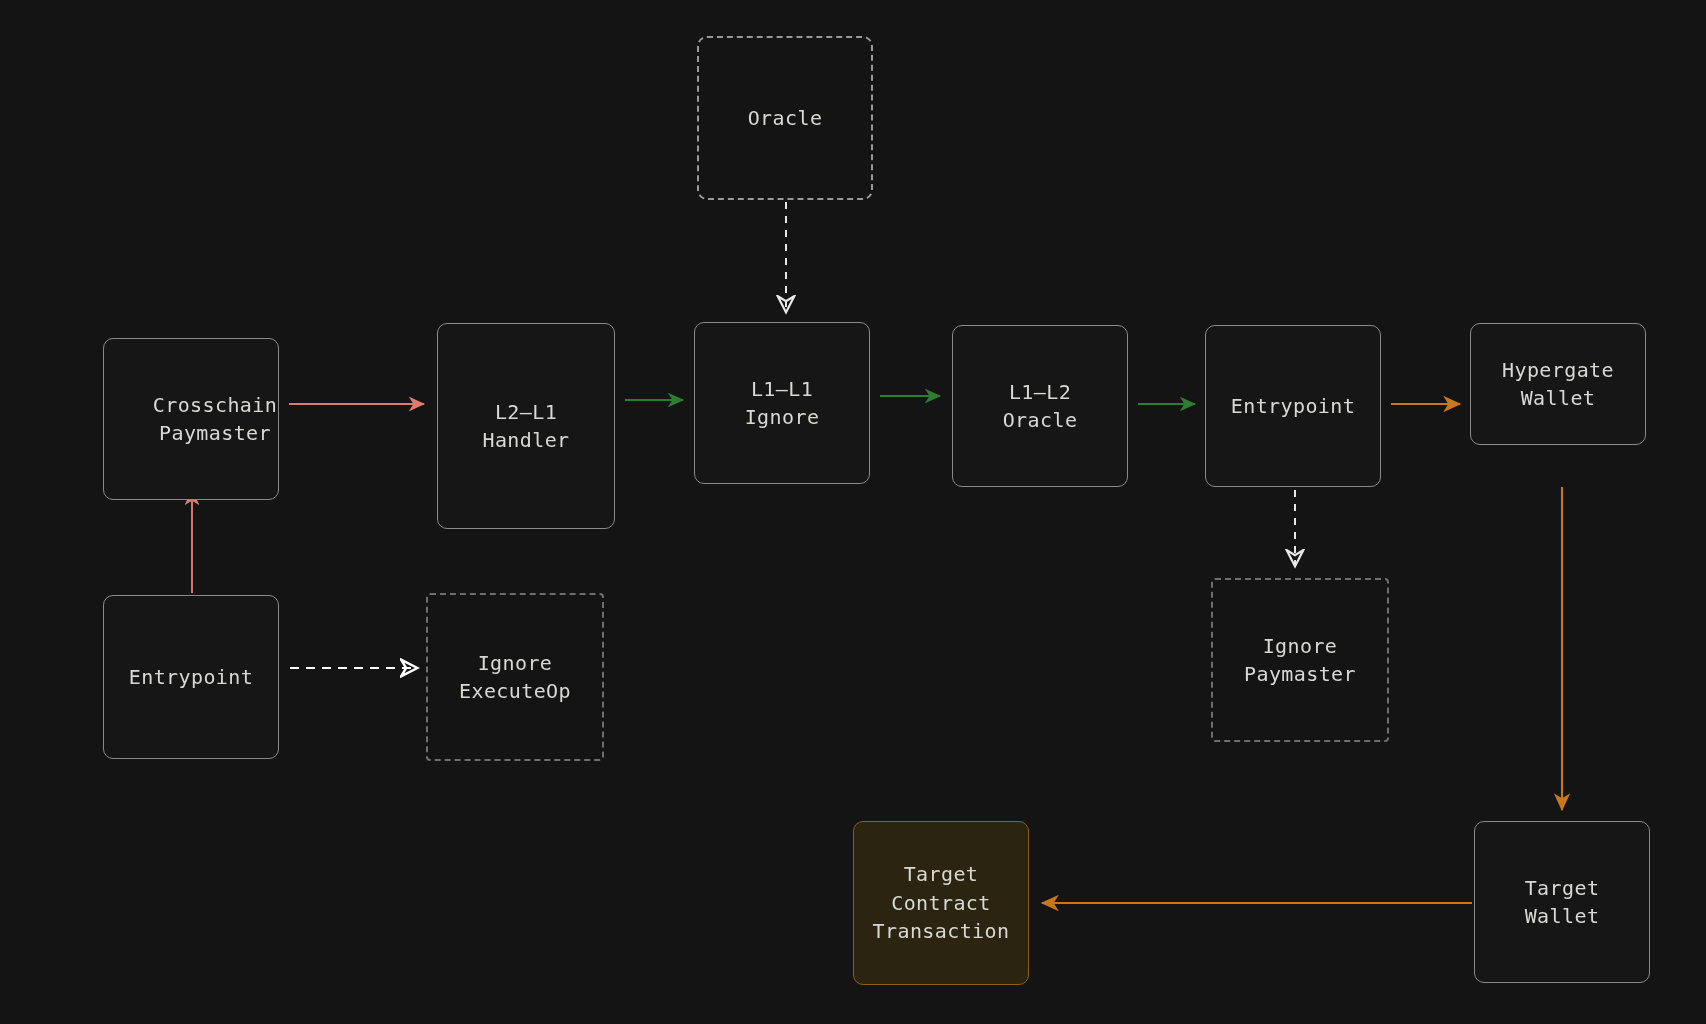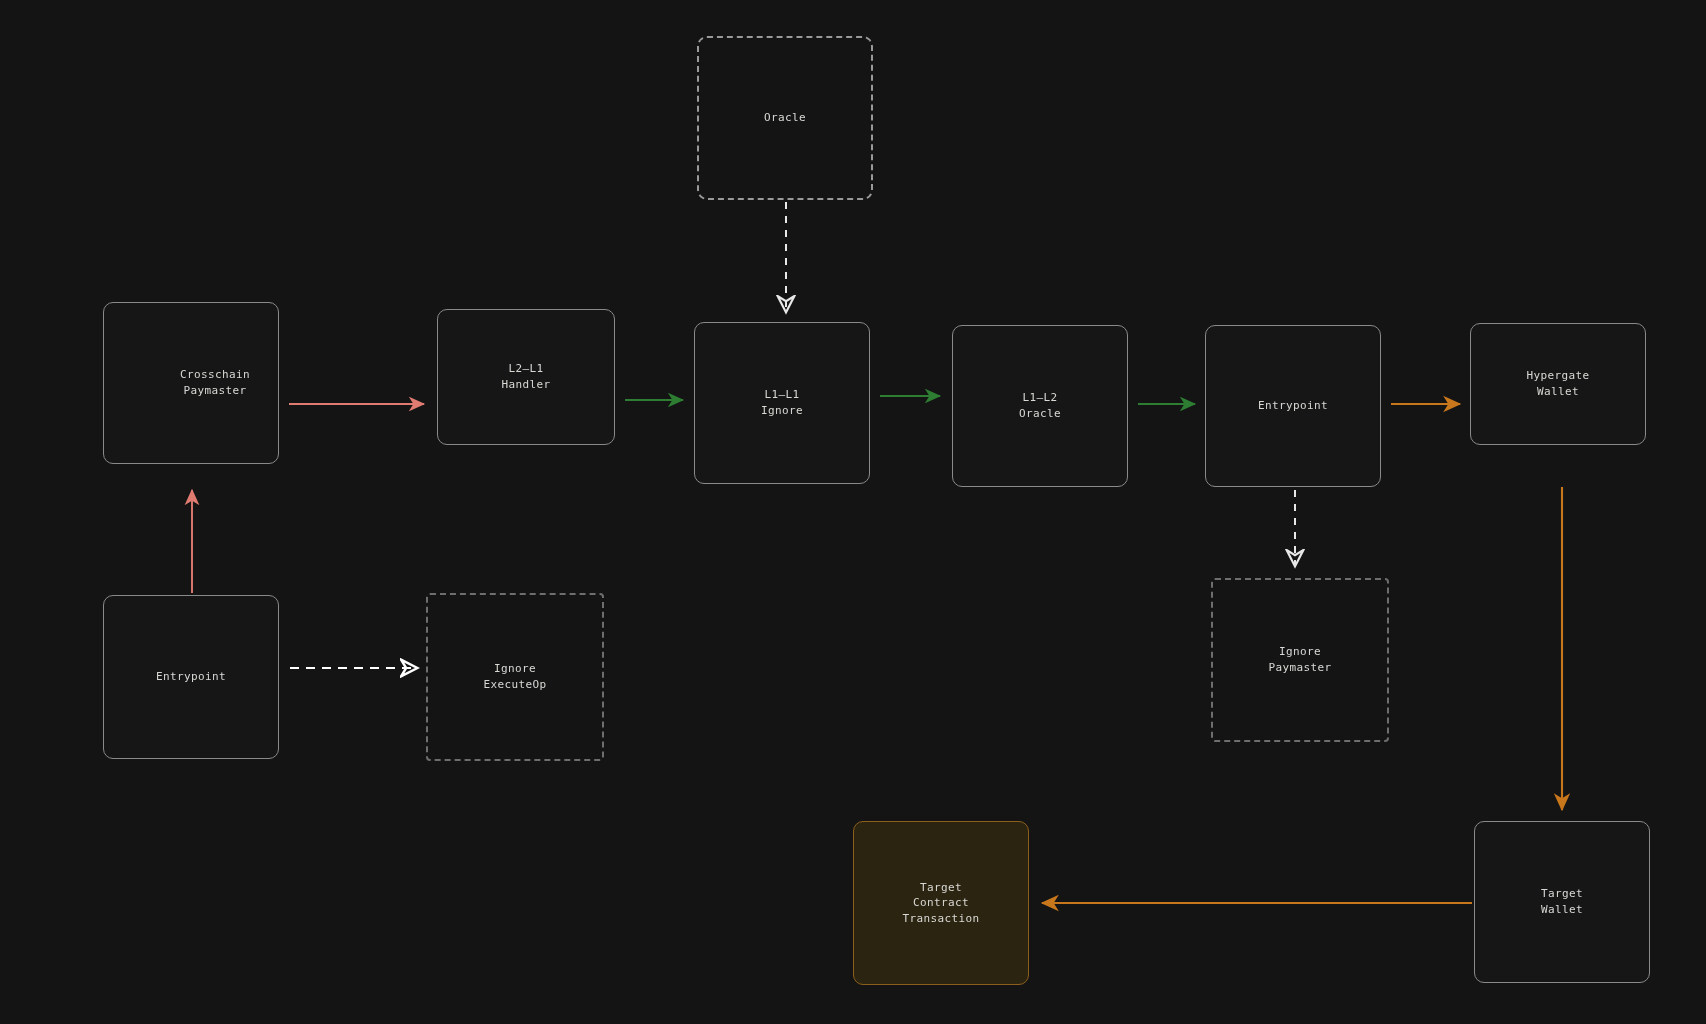--- a/index.html
+++ b/index.html
@@ -29,21 +29,21 @@
   }
   .node {
     position: absolute;
     box-sizing: border-box;
     display: flex;
     align-items: center;
     justify-content: center;
     text-align: center;
     border-radius: 10px;
     color: #d8d8d4;
-    font-size: 11px;
+    font-size: 20px;
     line-height: 1.42;
     letter-spacing: 0.4px;
     white-space: pre-line;
     z-index: 2;
   }
   .node.solid {
     border: 1.6px solid #8a8a8a;
     background: #161616;
   }
   .node.dashed {
@@ -110,26 +110,26 @@
 
     <line x1="1562" y1="487" x2="1562" y2="810" stroke="#c8771c" stroke-width="2.1" marker-end="url(#ah-orange)"></line>
 
     <line x1="1472" y1="903" x2="1042" y2="903" stroke="#c8771c" stroke-width="2.1" marker-end="url(#ah-orange)"></line>
   </svg>
 
   <div class="node dashed" style="left:697px; top:36px; width:176px; height:164px;">
     <span class="node-label">Oracle</span>
   </div>
 
-  <div class="node solid" style="left:103px; top:302px; width:176px; height:162px;padding-left:48px;">
+  <div class="node solid" style="left:103px; top:338px; width:176px; height:162px;padding-left:48px;">
     <span class="node-label">Crosschain
 Paymaster</span>
   </div>
 
-  <div class="node solid" style="left:437px; top:309px; width:178px; height:136px;align-items:center;">
+  <div class="node solid" style="left:437px; top:323px; width:178px; height:206px;align-items:center;">
     <span class="node-label">L2–L1
 Handler</span>
   </div>
 
   <div class="node solid" style="left:694px; top:322px; width:176px; height:162px;">
     <span class="node-label">L1–L1
 Ignore</span>
   </div>
 
   <div class="node solid" style="left:952px; top:325px; width:176px; height:162px;">

